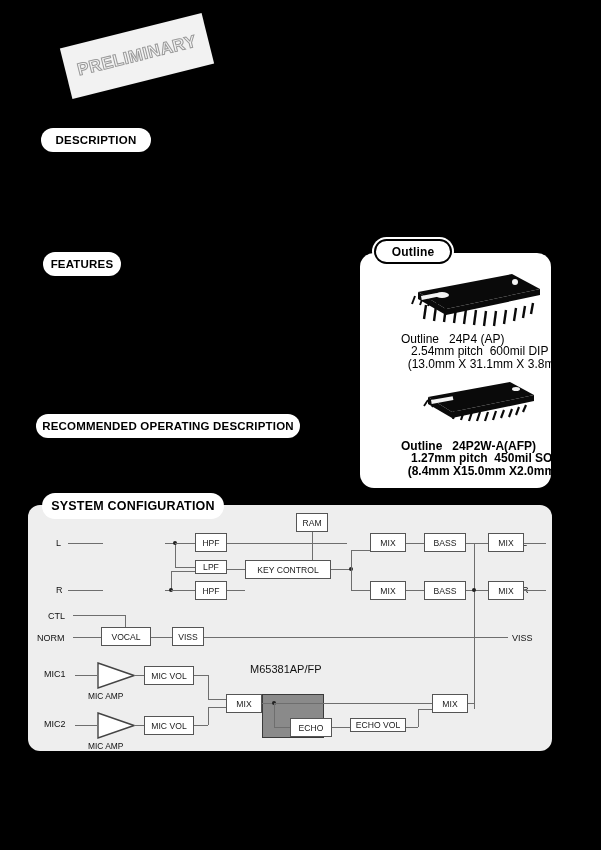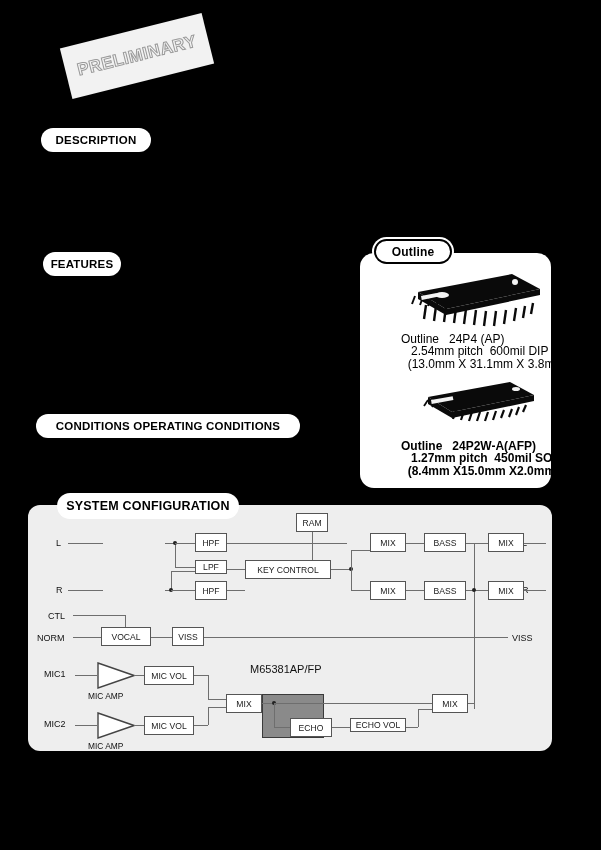--- a/index.html
+++ b/index.html
@@ -11,21 +11,21 @@
     position:absolute;background:#fff;border-radius:999px;
     display:flex;align-items:center;justify-content:center;
     font-weight:bold;letter-spacing:.2px;white-space:nowrap;
     box-shadow:0 0 0 1px #fff;
   }
   .pill.ring{box-shadow:0 0 0 2px #000, 0 0 0 4px #fff;}
 
   #description-pill{left:42px;top:129px;width:108px;height:22px;font-size:11.5px;}
   #features-pill{left:44px;top:253px;width:76px;height:22px;font-size:11.5px;}
   #roc-pill{left:37px;top:415px;width:262px;height:22px;font-size:11.5px;}
-  #sysconf-pill{left:58px;top:494px;width:180px;height:24px;font-size:12.5px;}
+  #sysconf-pill{left:43px;top:494px;width:180px;height:24px;font-size:12.5px;}
 
   
   #stamp{
     position:absolute;left:64px;top:30px;width:146px;height:52px;
     transform:rotate(-14deg);
     background:#f2f2f2;
     display:flex;align-items:center;justify-content:center;
   }
   #stamp span{
     font-size:17px;font-weight:bold;letter-spacing:.5px;
@@ -92,21 +92,21 @@
   <span>PRELIMINARY</span>
 </div>
 
 <div class="pill" id="description-pill">
   <span>DESCRIPTION</span>
 </div>
 <div class="pill" id="features-pill">
   <span>FEATURES</span>
 </div>
 <div class="pill" id="roc-pill">
-  <span>CONDITIONS OPERATING CONDITIONS</span>
+  <span>RECOMMENDED OPERATING DESCRIPTION</span>
 </div>
 
 <div id="outline-panel"></div>
 <div class="pill ring" id="outline-pill">
   <span>Outline</span>
 </div>
 
 <div class="pkg" id="pkg-dip">
   <svg width="146" height="58" viewBox="0 0 146 58">
     <g fill="#0a0a0a">

